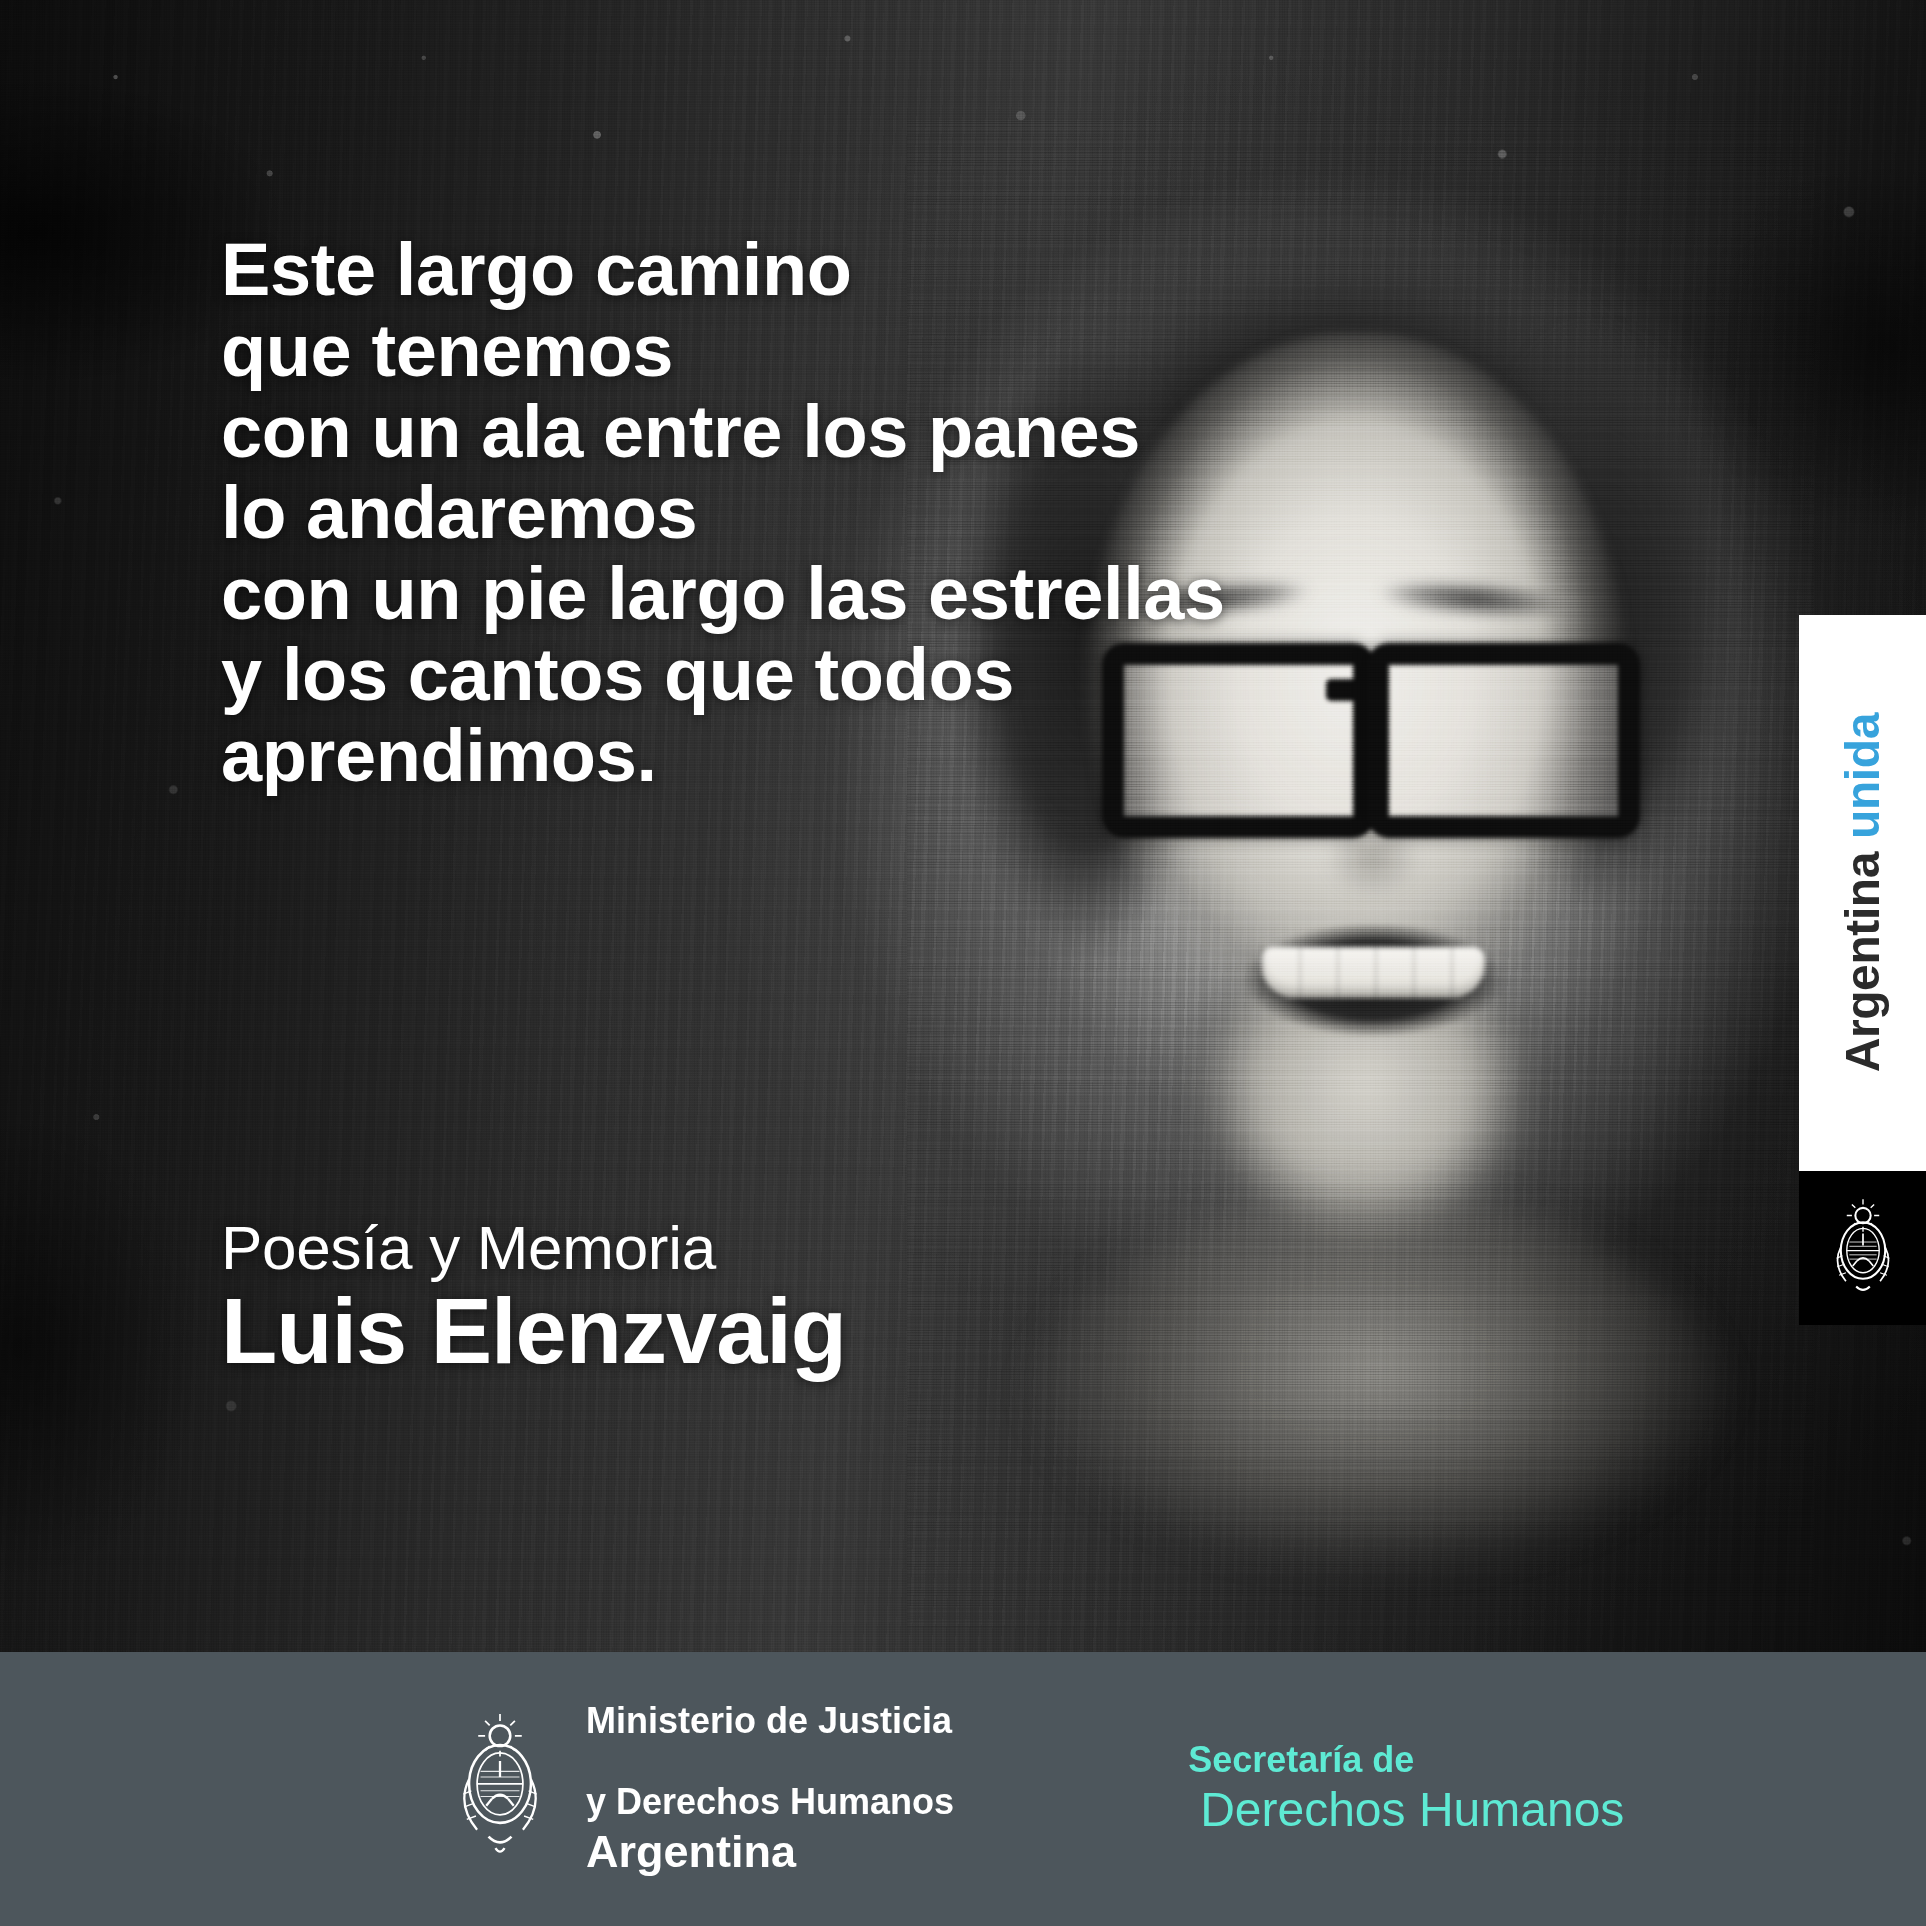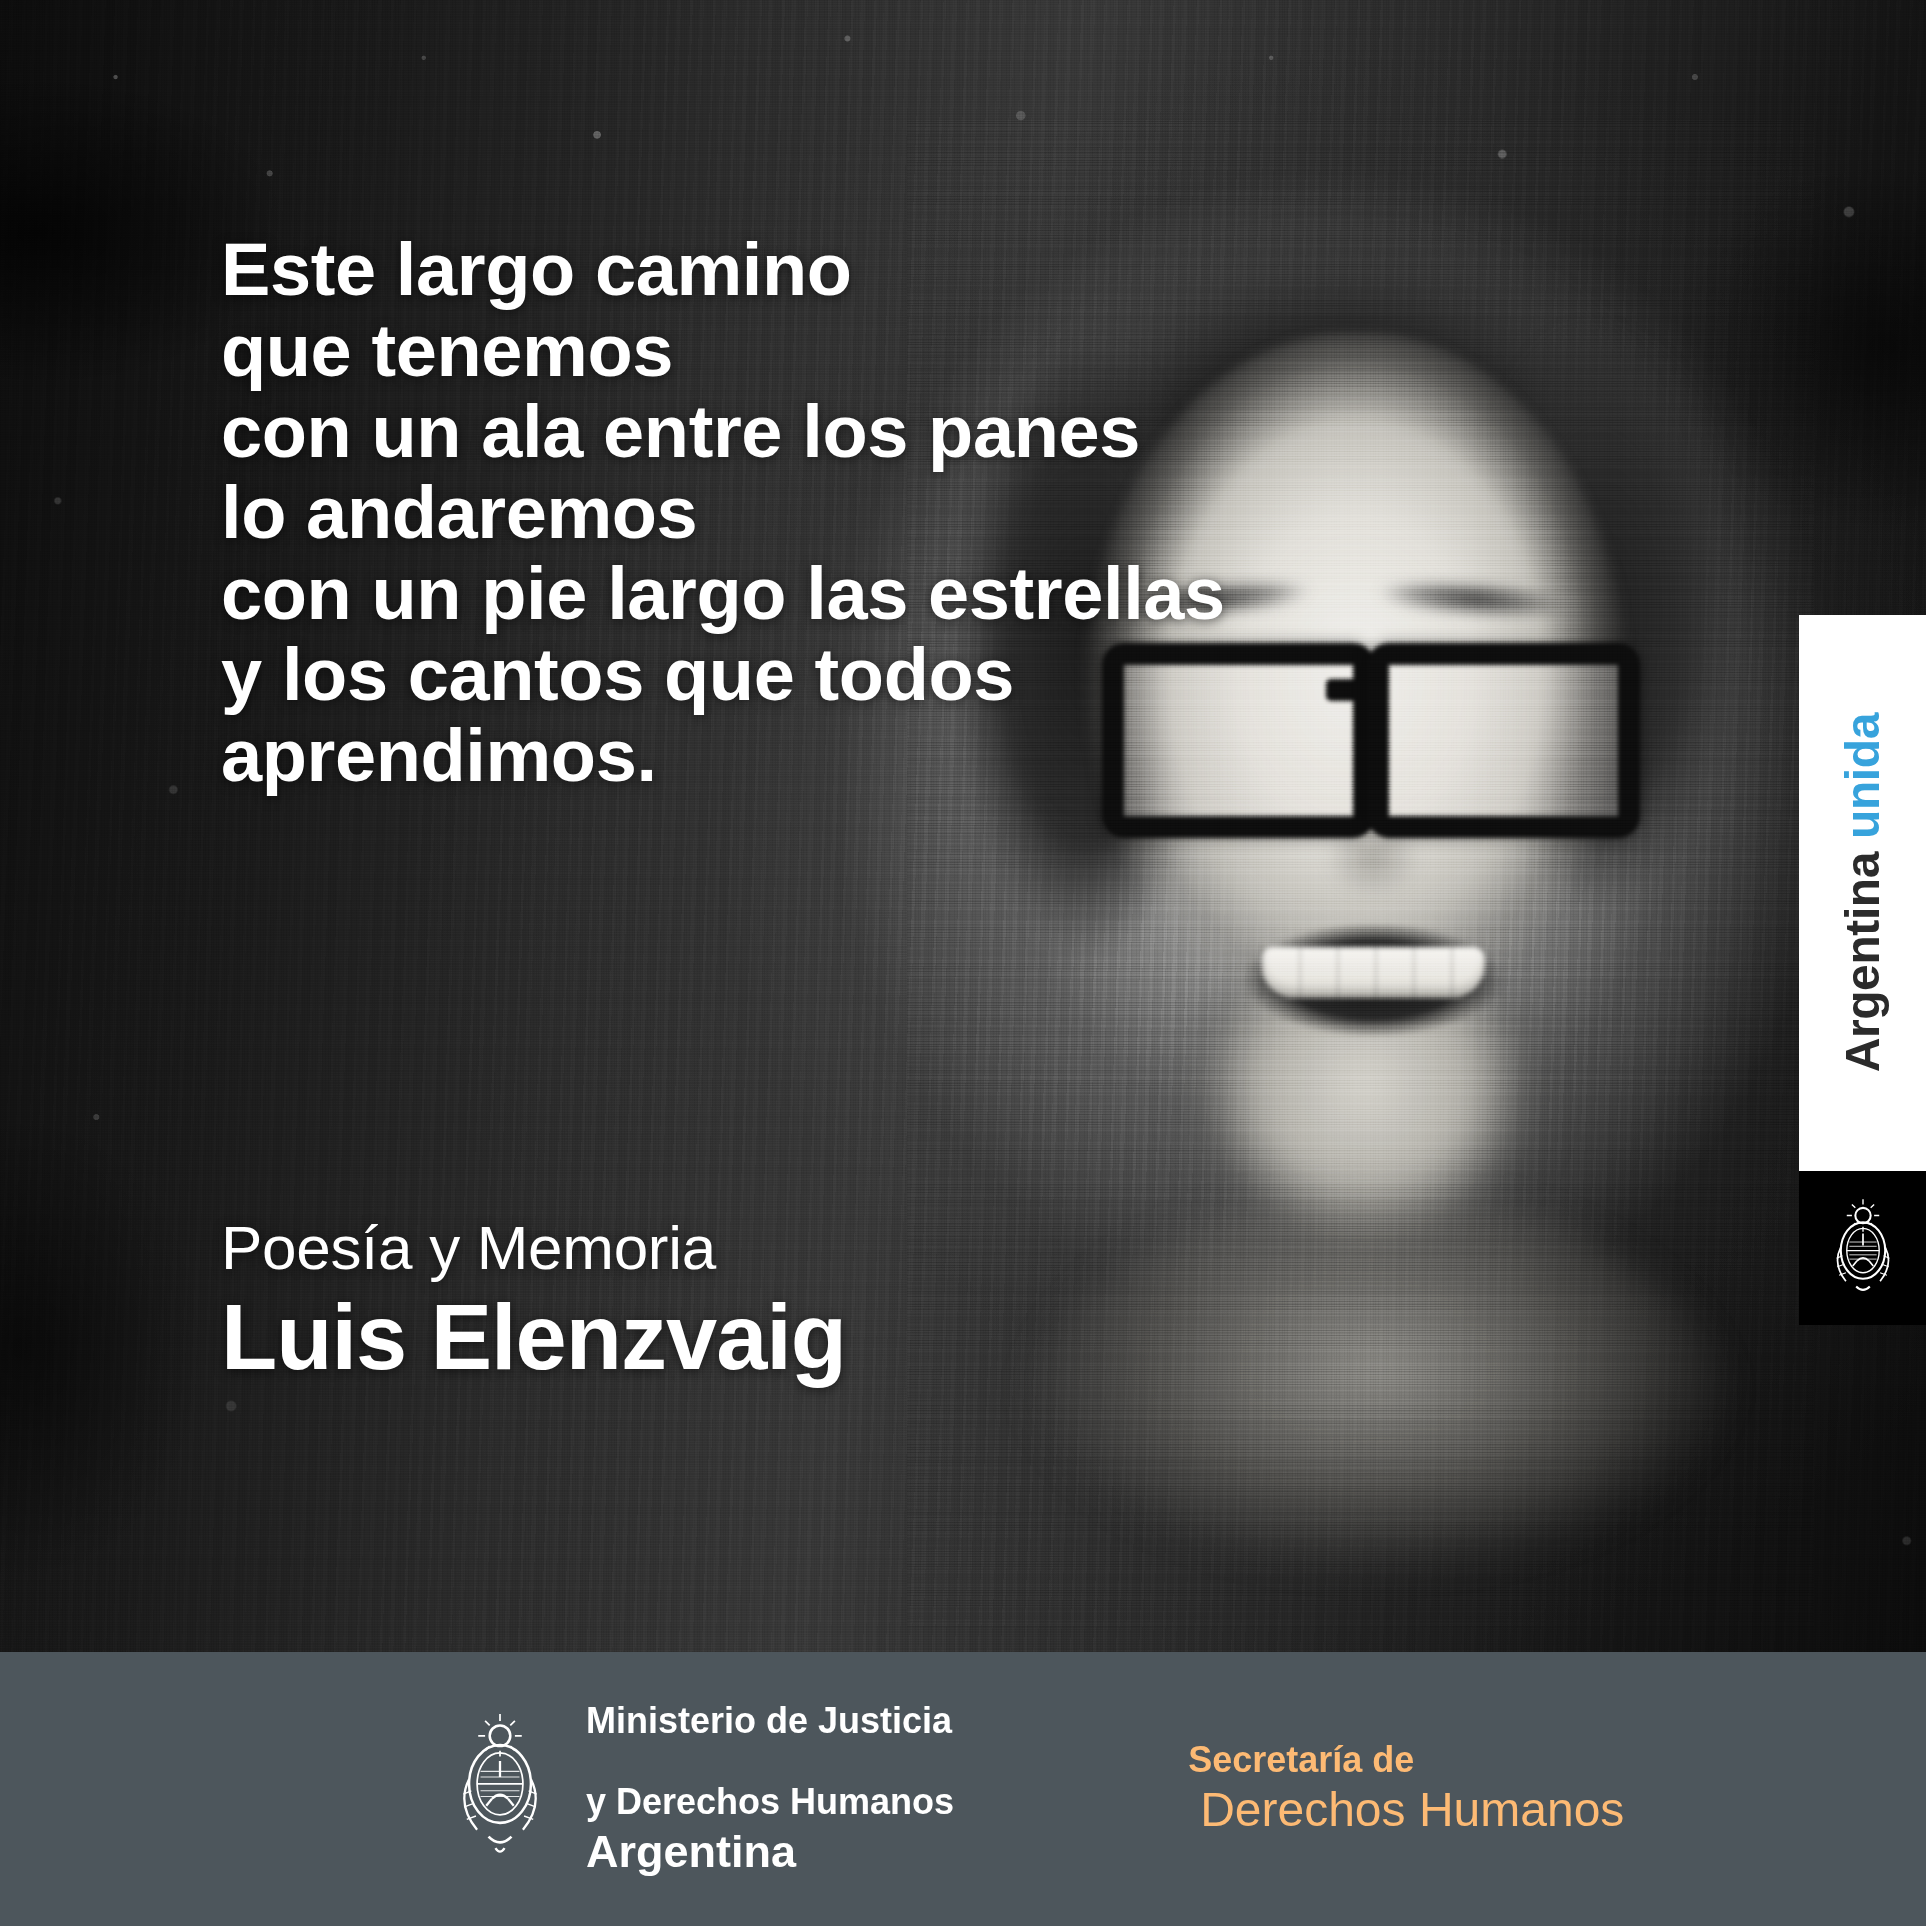--- a/index.html
+++ b/index.html
@@ -188,21 +188,21 @@
   }
   .quote .line{white-space:nowrap;}
   .attrib{
     position:absolute;left:221px;top:1216px;
     color:#fff;text-shadow:0 1.7px 12px rgba(0,0,0,.55);
   }
   .attrib .series{
     font-size:62px;font-weight:400;letter-spacing:-0.3px;line-height:1.04;
   }
   .attrib .name{
-    font-size:92px;font-weight:800;letter-spacing:-1px;line-height:1.08;margin-top:8px;
+    font-size:92px;font-weight:800;letter-spacing:-1px;line-height:1.08;margin-top:2px;
   }
 
   
   .badge{
     position:absolute;right:0;top:615px;width:127px;
   }
   .badge-white{
     width:127px;height:556px;background:#ffffff;
     display:flex;align-items:center;justify-content:center;
   }
@@ -227,21 +227,21 @@
   .footer-logo{
     margin-left:445px;display:flex;align-items:center;gap:31px;
   }
   .ministry{
     color:#fff;line-height:1.16;
   }
   .ministry .l1{font-size:36px;font-weight:700;}
   .ministry .l2{font-size:36px;font-weight:700;margin-top:39px;}
   .ministry .l3{font-size:45px;font-weight:800;margin-top:3.4px;}
   .secretaria{
-    margin-left:214px;color:#fdba74;line-height:1.18;
+    margin-left:214px;color:#5eead4;line-height:1.18;
   }
   .secretaria .s1{font-size:36px;font-weight:700;}
   .secretaria .s2{font-size:48px;font-weight:400;margin-left:12px;}
 
   
   .emblem{display:block;}
 </style>
 </head>
 <body>
 

